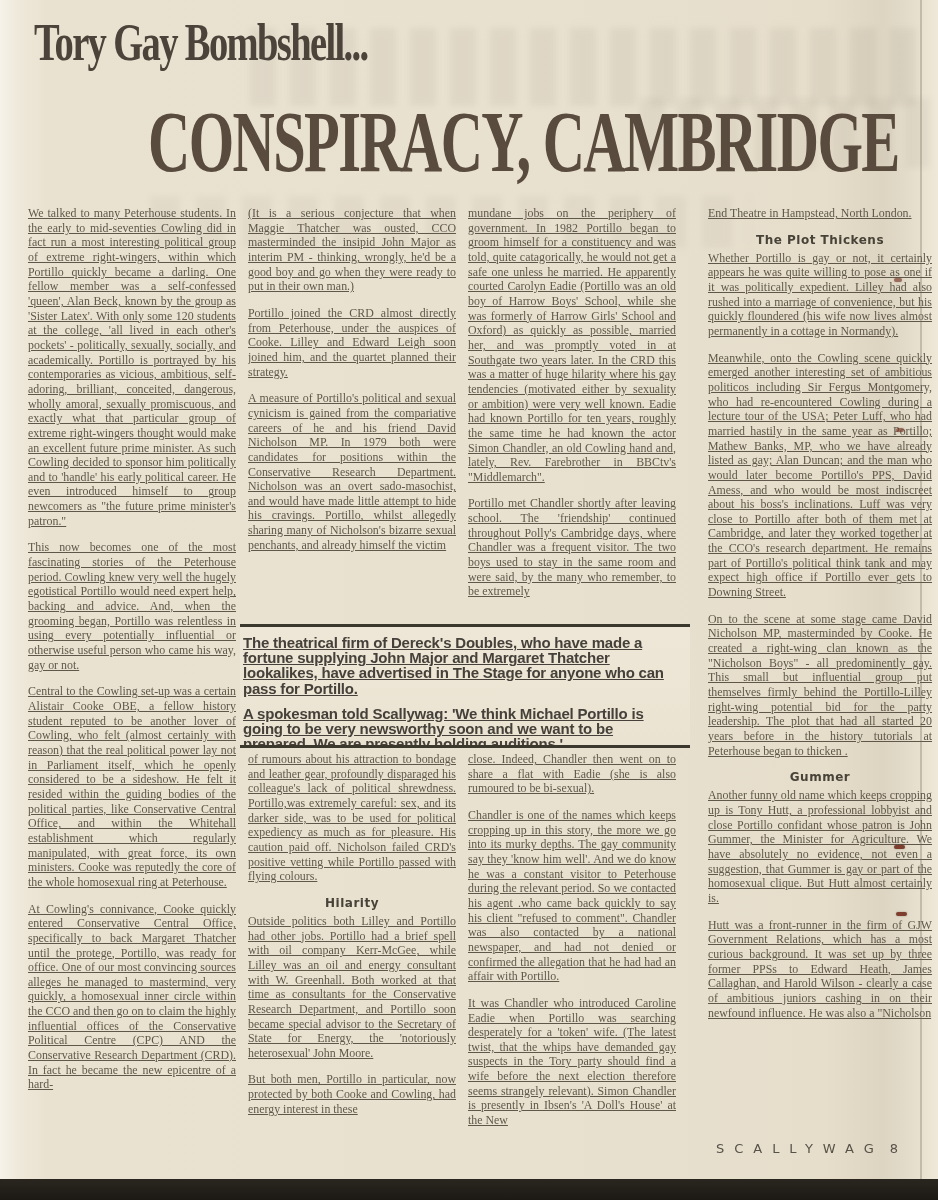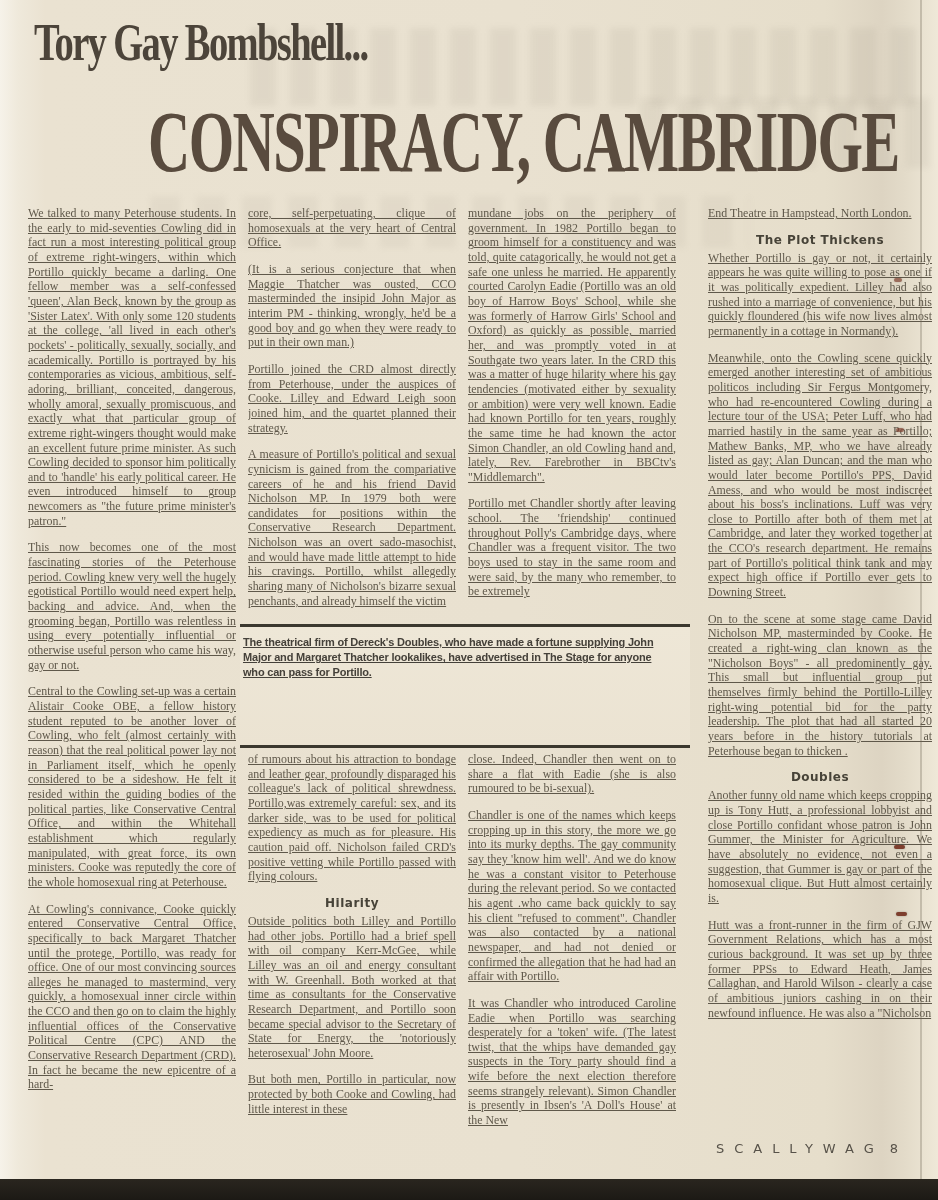--- a/index.html
+++ b/index.html
@@ -62,21 +62,21 @@
   }
   
   .inset {
     position:absolute; left:212px; top:418px; width:450px; height:124px;
     border-top:3px solid #3b382e; border-bottom:3px solid #3b382e;
     background:linear-gradient(180deg,#eee7d7,#ebe3d2);
     padding:8px 26px 6px 3px; overflow:hidden;
   }
   .inset p {
     font-family:"Liberation Sans", sans-serif;
-    font-weight:bold; font-size:11px; line-height:15.2px;
+    font-weight:bold; font-size:15px; line-height:15.2px;
     color:#45413a; letter-spacing:-.2px; text-align:left;
     margin:0 0 10px 0;
   }
   
   .footer {
     position:absolute; left:0; right:30px; top:1141px;
     text-align:right;
     font-family:"DejaVu Sans", sans-serif;
     font-size:13px; color:#575249; letter-spacing:10px;
     white-space:nowrap;
@@ -112,55 +112,55 @@
   <div class="main body-text">
 
     <div class="col col-1">
       <p>We talked to many Peterhouse students. In the early to mid-seventies Cowling did in fact run a most interesting political group of extreme right-wingers, within which Portillo quickly became a darling. One fellow member was a self-confessed 'queen', Alan Beck, known by the group as 'Sister Latex'. With only some 120 students at the college, 'all lived in each other's pockets' - politically, sexually, socially, and academically. Portillo is portrayed by his contemporaries as vicious, ambitious, self-adoring, brilliant, conceited, dangerous, wholly amoral, sexually promiscuous, and exactly what that particular group of extreme right-wingers thought would make an excellent future prime minister. As such Cowling decided to sponsor him politically and to 'handle' his early political career. He even introduced himself to group newcomers as "the future prime minister's patron."</p>
       <p>This now becomes one of the most fascinating stories of the Peterhouse period. Cowling knew very well the hugely egotistical Portillo would need expert help, backing and advice. And, when the grooming began, Portillo was relentless in using every potentially influential or otherwise useful person who came his way, gay or not.</p>
       <p>Central to the Cowling set-up was a certain Alistair Cooke OBE, a fellow history student reputed to be another lover of Cowling, who felt (almost certainly with reason) that the real political power lay not in Parliament itself, which he openly considered to be a sideshow. He felt it resided within the guiding bodies of the political parties, like Conservative Central Office, and within the Whitehall establishment which regularly manipulated, with great force, its own ministers. Cooke was reputedly the core of the whole homosexual ring at Peterhouse.</p>
       <p>At Cowling's connivance, Cooke quickly entered Conservative Central Office, specifically to back Margaret Thatcher until the protege, Portillo, was ready for office. One of our most convincing sources alleges he managed to mastermind, very quickly, a homosexual inner circle within the CCO and then go on to claim the highly influential offices of the Conservative Political Centre (CPC) AND the Conservative Research Department (CRD). In fact he became the new epicentre of a hard-</p>
     </div>
 
     <div class="half c2t">
-      <p>core, self-perpetuating, clique of homosexuals at the very heart of Central Office.</p>
       <p>(It is a serious conjecture that when Maggie Thatcher was ousted, CCO masterminded the insipid John Major as interim PM - thinking, wrongly, he'd be a good boy and go when they were ready to put in their own man.)</p>
       <p>Portillo joined the CRD almost directly from Peterhouse, under the auspices of Cooke. Lilley and Edward Leigh soon joined him, and the quartet planned their strategy.</p>
       <p>A measure of Portillo's political and sexual cynicism is gained from the compariative careers of he and his friend David Nicholson MP.  In 1979 both were candidates for positions within the Conservative Research Department. Nicholson was an overt sado-masochist, and would have made little attempt to hide his cravings. Portillo, whilst allegedly sharing many of Nicholson's bizarre sexual penchants, and already himself the victim</p>
     </div>
 
     <div class="half c3t">
       <p>mundane jobs on the periphery of government. In 1982 Portillo began to groom himself for a constituency and was told, quite catagorically, he would not get a safe one unless he married. He apparently courted Carolyn Eadie (Portillo was an old boy of Harrow Boys' School, while she was formerly of Harrow Girls' School and Oxford) as quickly as possible, married her, and was promptly voted in at Southgate two years later. In the CRD this was a matter of huge hilarity where his gay tendencies (motivated either by sexuality or ambition) were very well known. Eadie had known Portillo for ten years, roughly the same time he had known the actor Simon Chandler, an old Cowling hand and, lately, Rev. Farebrother in BBCtv's "Middlemarch".</p>
       <p>Portillo met Chandler shortly after leaving school. The 'friendship' continued throughout Polly's Cambridge days, where Chandler was a frequent visitor. The two boys used to stay in the same room and were said, by the many who remember, to be extremely</p>
     </div>
 
     <div class="inset">
       <p>The theatrical firm of Dereck's Doubles, who have made a fortune supplying John Major and Margaret Thatcher lookalikes, have advertised in The Stage for anyone who can pass for Portillo.</p>
+      <p>A spokesman told Scallywag: 'We think Michael Portillo is going to be very newsworthy soon and we want to be prepared. We are presently holding auditions.'</p>
     </div>
 
     <div class="half c2b">
       <p>of rumours about his attraction to bondage and leather gear, profoundly disparaged his colleague's lack of political shrewdness. Portillo,was extremely careful: sex, and its darker side, was to be used for political expediency as much as for pleasure. His caution paid off. Nicholson failed CRD's positive vetting while Portillo passed with flying colours.</p>
       <div class="section-heading">Hilarity</div>
       <p>Outside politics both Lilley and Portillo had other jobs. Portillo had a brief spell with oil company Kerr-McGee, while Lilley was an oil and energy consultant with W. Greenhall. Both worked at that time as consultants for the Conservative Research Department, and Portillo soon became special advisor to the Secretary of State for Energy, the 'notoriously heterosexual' John Moore.</p>
-      <p>But both men, Portillo in particular, now protected by both Cooke and Cowling, had little interest in these</p>
+      <p>But both men, Portillo in particular, now protected by both Cooke and Cowling, had energy interest in these</p>
     </div>
 
     <div class="half c3b">
       <p>close. Indeed, Chandler then went on to share a flat with Eadie (she is also rumoured to be bi-sexual).</p>
       <p>Chandler is one of the names which keeps cropping up in this story, the more we go into its murky depths. The gay community say they 'know him well'. And we do know he was a constant visitor to Peterhouse during the relevant period. So we contacted his agent .who came back quickly to say his client "refused to comment". Chandler was also contacted by a national newspaper, and had not denied or confirmed the allegation that he had had an affair with Portillo.</p>
       <p>It was Chandler who introduced Caroline Eadie when Portillo was searching desperately for a 'token' wife. (The latest twist, that the whips have demanded gay suspects in the Tory party should find a wife before the next election therefore seems strangely relevant). Simon Chandler is presently in Ibsen's 'A Doll's House' at the New</p>
     </div>
 
     <div class="col col-4">
       <p>End Theatre in Hampstead, North London.</p>
       <div class="section-heading">The Plot Thickens</div>
       <p>Whether Portillo is gay or not, it certainly appears he was quite willing to pose as one if it was politically expedient. Lilley had also rushed into a marriage of convenience, but his quickly floundered (his wife now lives almost permanently in a cottage in Normandy).</p>
       <p>Meanwhile, onto the Cowling scene quickly emerged another interesting set of ambitious politicos including Sir Fergus Montgomery, who had re-encountered Cowling during a lecture tour of the USA; Peter Luff, who had married hastily in the same year as Portillo; Mathew Banks, MP, who we have already listed as gay; Alan Duncan; and the man who would later become Portillo's PPS, David Amess, and who would be most indiscreet about his boss's inclinations. Luff was very close to Portillo after both of them met at Cambridge, and later they worked together at the CCO's research department. He remains part of Portillo's political think tank and may expect high office if Portillo ever gets to Downing Street.</p>
       <p>On to the scene at some stage came David Nicholson MP,  masterminded by Cooke. He created a right-wing clan known as the "Nicholson Boys" - all predominently gay. This small but influential group put themselves firmly behind the Portillo-Lilley right-wing potential bid for the party leadership. The plot that had all started 20 years before in the history tutorials at Peterhouse began to thicken .</p>
-      <div class="section-heading">Doubles</div>
+      <div class="section-heading">Gummer</div>
       <p>Another funny old name which keeps cropping up is Tony Hutt, a professional lobbyist and close Portillo confidant whose patron is John Gummer, the Minister for Agriculture. We have absolutely no evidence, not even a suggestion, that Gummer is gay or part of the homosexual clique. But Hutt almost certainly is.</p>
       <p>Hutt was a front-runner in the firm of GJW Government Relations, which has a most curious background. It was set up by three former PPSs to Edward Heath, James Callaghan, and Harold Wilson - clearly a case of ambitious juniors cashing in on their newfound influence. He was also a "Nicholson</p>
     </div>
 
   </div>
 
   <div class="footer">
     <span>SCALLYWAG</span><span class="pg">8</span>
   </div>
 

